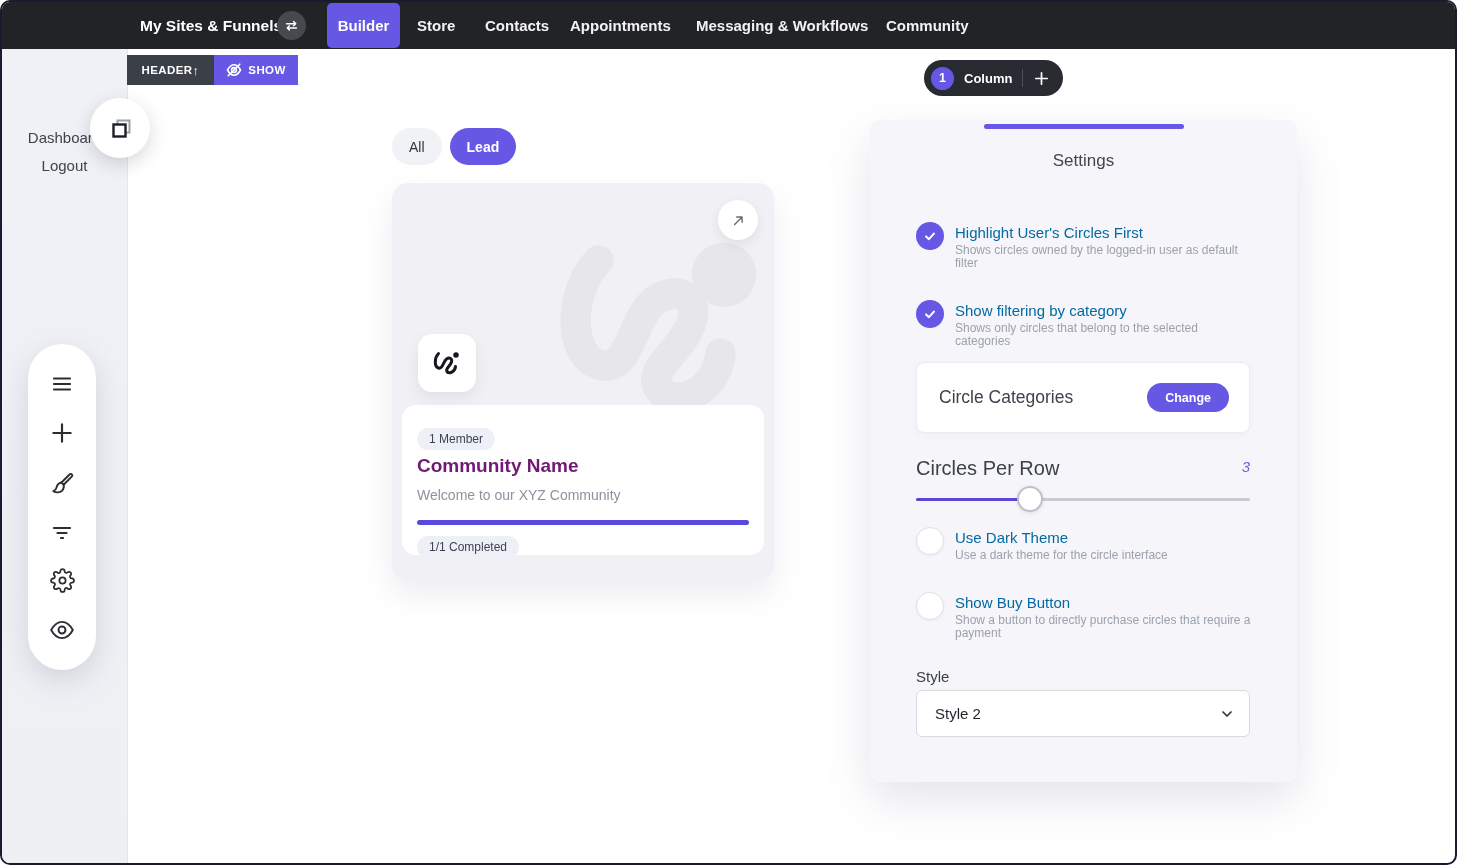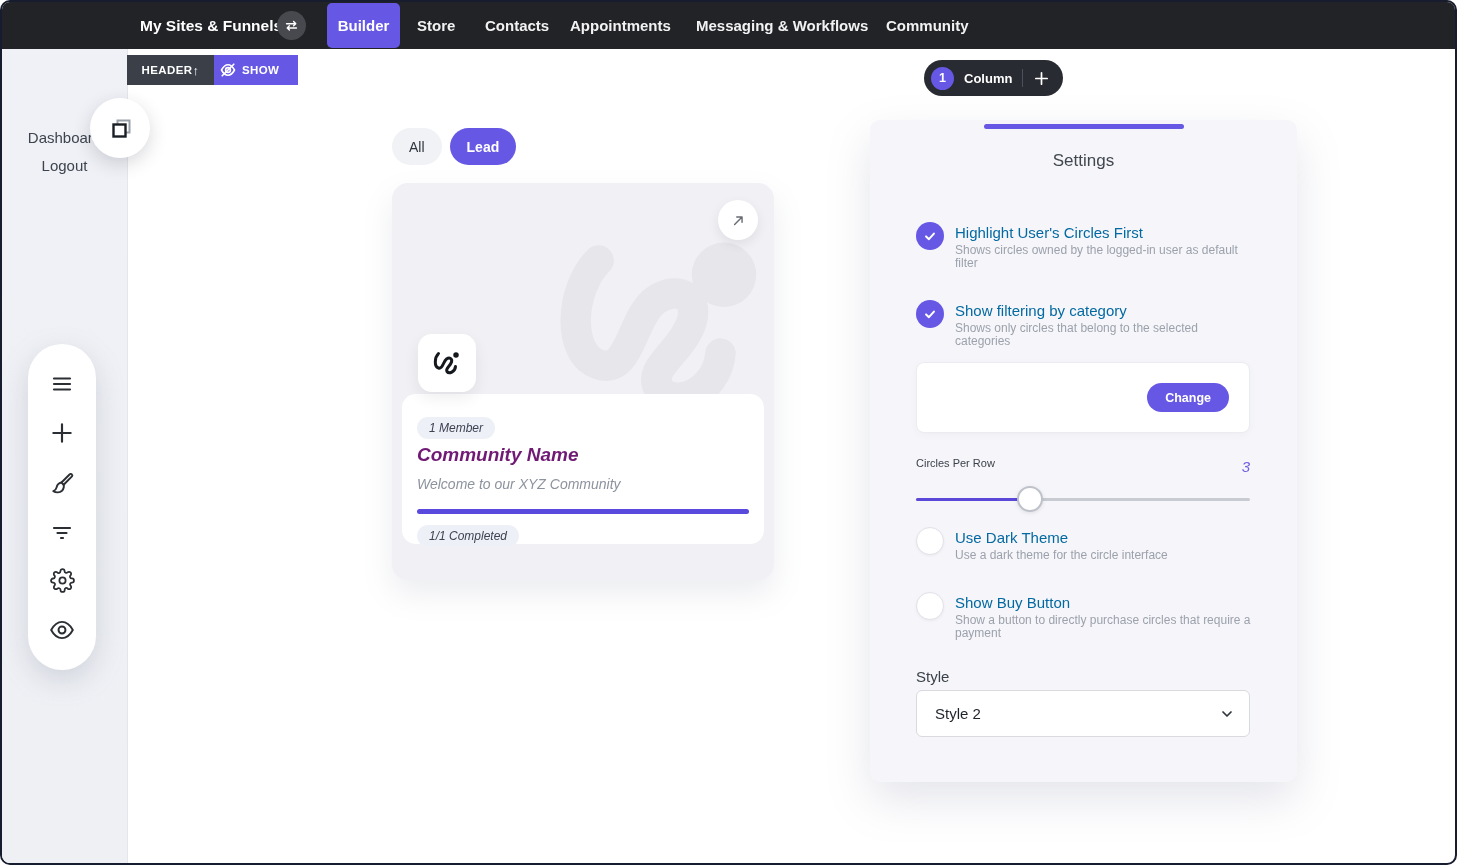--- a/index.html
+++ b/index.html
@@ -29,41 +29,41 @@
     cursor:pointer;z-index:5;}
   .toolbar{position:absolute;left:26px;top:342px;width:68px;height:326px;border-radius:34px;background:#fff;
     box-shadow:0 10px 28px rgba(130,135,155,.28);display:flex;flex-direction:column;align-items:center;
     justify-content:space-between;padding:26px 0;box-sizing:border-box;z-index:4;}
   .tool-btn{width:28px;height:28px;display:flex;align-items:center;justify-content:center;cursor:pointer;}
   
   .header-tag{position:absolute;left:125px;top:53px;width:87px;height:30px;background:#3a3f48;
     display:flex;align-items:center;justify-content:center;gap:0;color:#fff;
     font-size:11.5px;font-weight:700;letter-spacing:.4px;cursor:pointer;}
   .show-btn{position:absolute;left:212px;top:53px;width:84px;height:30px;background:#6658e5;border:none;
-    display:flex;align-items:center;justify-content:flex-start;gap:6px;color:#fff;
+    display:flex;align-items:center;justify-content:center;gap:6px;color:#fff;
     font-size:11.5px;font-weight:700;letter-spacing:.4px;cursor:pointer;}
   .column-pill{position:absolute;left:922px;top:58px;height:36px;border-radius:18px;background:#282b31;
     display:flex;align-items:center;gap:10px;padding:0 13px 0 7px;cursor:pointer;}
   .pill-num{width:23px;height:23px;border-radius:50%;background:#6658e5;color:#fff;
     display:flex;align-items:center;justify-content:center;font-size:12.5px;font-weight:700;}
   .pill-label{color:#fff;font-size:13px;font-weight:600;}
   .pill-div{width:1px;height:18px;background:#4d5058;}
   
   .filters{position:absolute;left:390px;top:126px;display:flex;gap:8px;}
   .chip{height:37px;border-radius:19px;background:#f1f2f6;color:#30353d;font-size:14px;
     display:flex;align-items:center;padding:0 17px;cursor:pointer;}
   .chip.active{background:#6658e5;color:#fff;font-weight:600;}
   
   .card{position:absolute;left:390px;top:181px;width:382px;height:397px;background:#f1f1f5;
     border-radius:16px;box-shadow:0 14px 30px rgba(120,125,150,.14);}
   .card-arrow{position:absolute;left:326px;top:17px;width:40px;height:40px;border-radius:50%;background:#fff;
     box-shadow:0 4px 12px rgba(0,0,0,.08);display:flex;align-items:center;justify-content:center;cursor:pointer;z-index:2;}
   .card-tile{position:absolute;left:26px;top:151px;width:58px;height:58px;border-radius:14px;background:#fff;
     box-shadow:0 6px 16px rgba(0,0,0,.07);display:flex;align-items:center;justify-content:center;z-index:2;}
-  .card-body{position:absolute;left:10px;top:211px;width:362px;height:150px;background:#fff;border-radius:14px;font-style:italic;}
+  .card-body{position:absolute;left:10px;top:222px;width:362px;height:150px;background:#fff;border-radius:14px;}
   .badge{display:inline-flex;align-items:center;height:22px;border-radius:11px;background:#eef0f8;
     color:#3d4350;font-size:12px;padding:0 12px;}
   .card-title{position:absolute;left:15px;top:50px;font-size:19px;font-weight:700;color:#701a75;}
   .card-sub{position:absolute;left:15px;top:82px;font-size:14px;color:#8d939e;}
   .progress{position:absolute;left:15px;top:115px;width:332px;height:5px;border-radius:3px;background:#5a49dd;}
   
   .panel{position:absolute;left:868px;top:118px;width:427px;height:662px;background:#f6f6fa;border-radius:10px;
     box-shadow:0 18px 45px rgba(120,125,155,.20);}
   .panel-bar{position:absolute;left:114px;top:4px;width:200px;height:5px;background:#6658e5;border-radius:3px;}
   .panel-title{position:absolute;left:0;top:31px;width:100%;text-align:center;font-size:17px;color:#41474f;}
@@ -73,21 +73,21 @@
   .check.on{background:#6658e5;}
   .check.off{background:#fff;border:1.5px solid #e0e2e8;box-shadow:0 1px 3px rgba(0,0,0,.05);}
   .t-label{position:absolute;left:39px;top:2px;font-size:15px;color:#0369a1;white-space:nowrap;}
   .t-desc{position:absolute;left:39px;top:22px;width:300px;font-size:12px;line-height:13px;color:#9ba1ac;}
   .cat-box{position:absolute;left:46px;top:242px;width:334px;height:71px;background:#fff;border-radius:8px;
     border:1px solid #ebecf1;box-sizing:border-box;box-shadow:0 2px 8px rgba(0,0,0,.03);}
   .cat-label{position:absolute;left:22px;top:0;height:69px;display:flex;align-items:center;
     font-size:17.5px;color:#3d434c;}
   .cat-btn{position:absolute;right:20px;top:20px;height:29px;border:none;border-radius:15px;background:#6658e5;
     color:#fff;font-size:12.5px;font-weight:700;padding:0 18px;cursor:pointer;font-family:inherit;}
-  .row-label{position:absolute;left:46px;font-size:11px;color:#3b414a;}
+  .row-label{position:absolute;left:46px;font-size:20px;color:#3b414a;}
   .row-value{position:absolute;right:47px;font-size:15px;font-style:italic;color:#6f5fe0;}
   .slider{position:absolute;left:46px;top:366px;width:334px;height:26px;cursor:pointer;}
   .slider .track{position:absolute;left:0;right:0;top:11.5px;height:3px;background:#c9cbd3;border-radius:2px;}
   .slider .fill{position:absolute;left:0;top:11.5px;width:114px;height:3px;background:#5b48d9;border-radius:2px;}
   .slider .thumb{position:absolute;left:101px;top:0;width:26px;height:26px;border-radius:50%;background:#fff;
     border:2px solid #bfc2ca;box-sizing:border-box;box-shadow:0 1px 4px rgba(0,0,0,.10);}
   .select{position:absolute;left:46px;top:570px;width:334px;height:47px;background:#fff;border:1px solid #d8dade;
     border-radius:6px;box-sizing:border-box;display:flex;align-items:center;padding:0 18px;font-size:15px;
     color:#1f242b;cursor:pointer;}
   .select svg{position:absolute;right:14px;}
@@ -231,20 +231,21 @@
       <div class="check on">
         <svg width="14" height="14" viewBox="0 0 16 16" fill="none" stroke="#fff" stroke-width="2.3" stroke-linecap="round" stroke-linejoin="round">
             <path d="M3.5 8.5 L6.8 11.6 L12.5 5.2"></path>
           </svg>
       </div>
       <div class="t-label">Show filtering by category</div>
       <div class="t-desc">Shows only circles that belong to the selected categories</div>
     </div>
 
     <div class="cat-box">
+      <div class="cat-label">Circle Categories</div>
       <button class="cat-btn">Change</button>
     </div>
 
     <div class="row-label" style="top:337px;">Circles Per Row</div>
     <div class="row-value" style="top:338px;">3</div>
     <div class="slider">
       <div class="track"></div>
       <div class="fill"></div>
       <div class="thumb"></div>
     </div>

